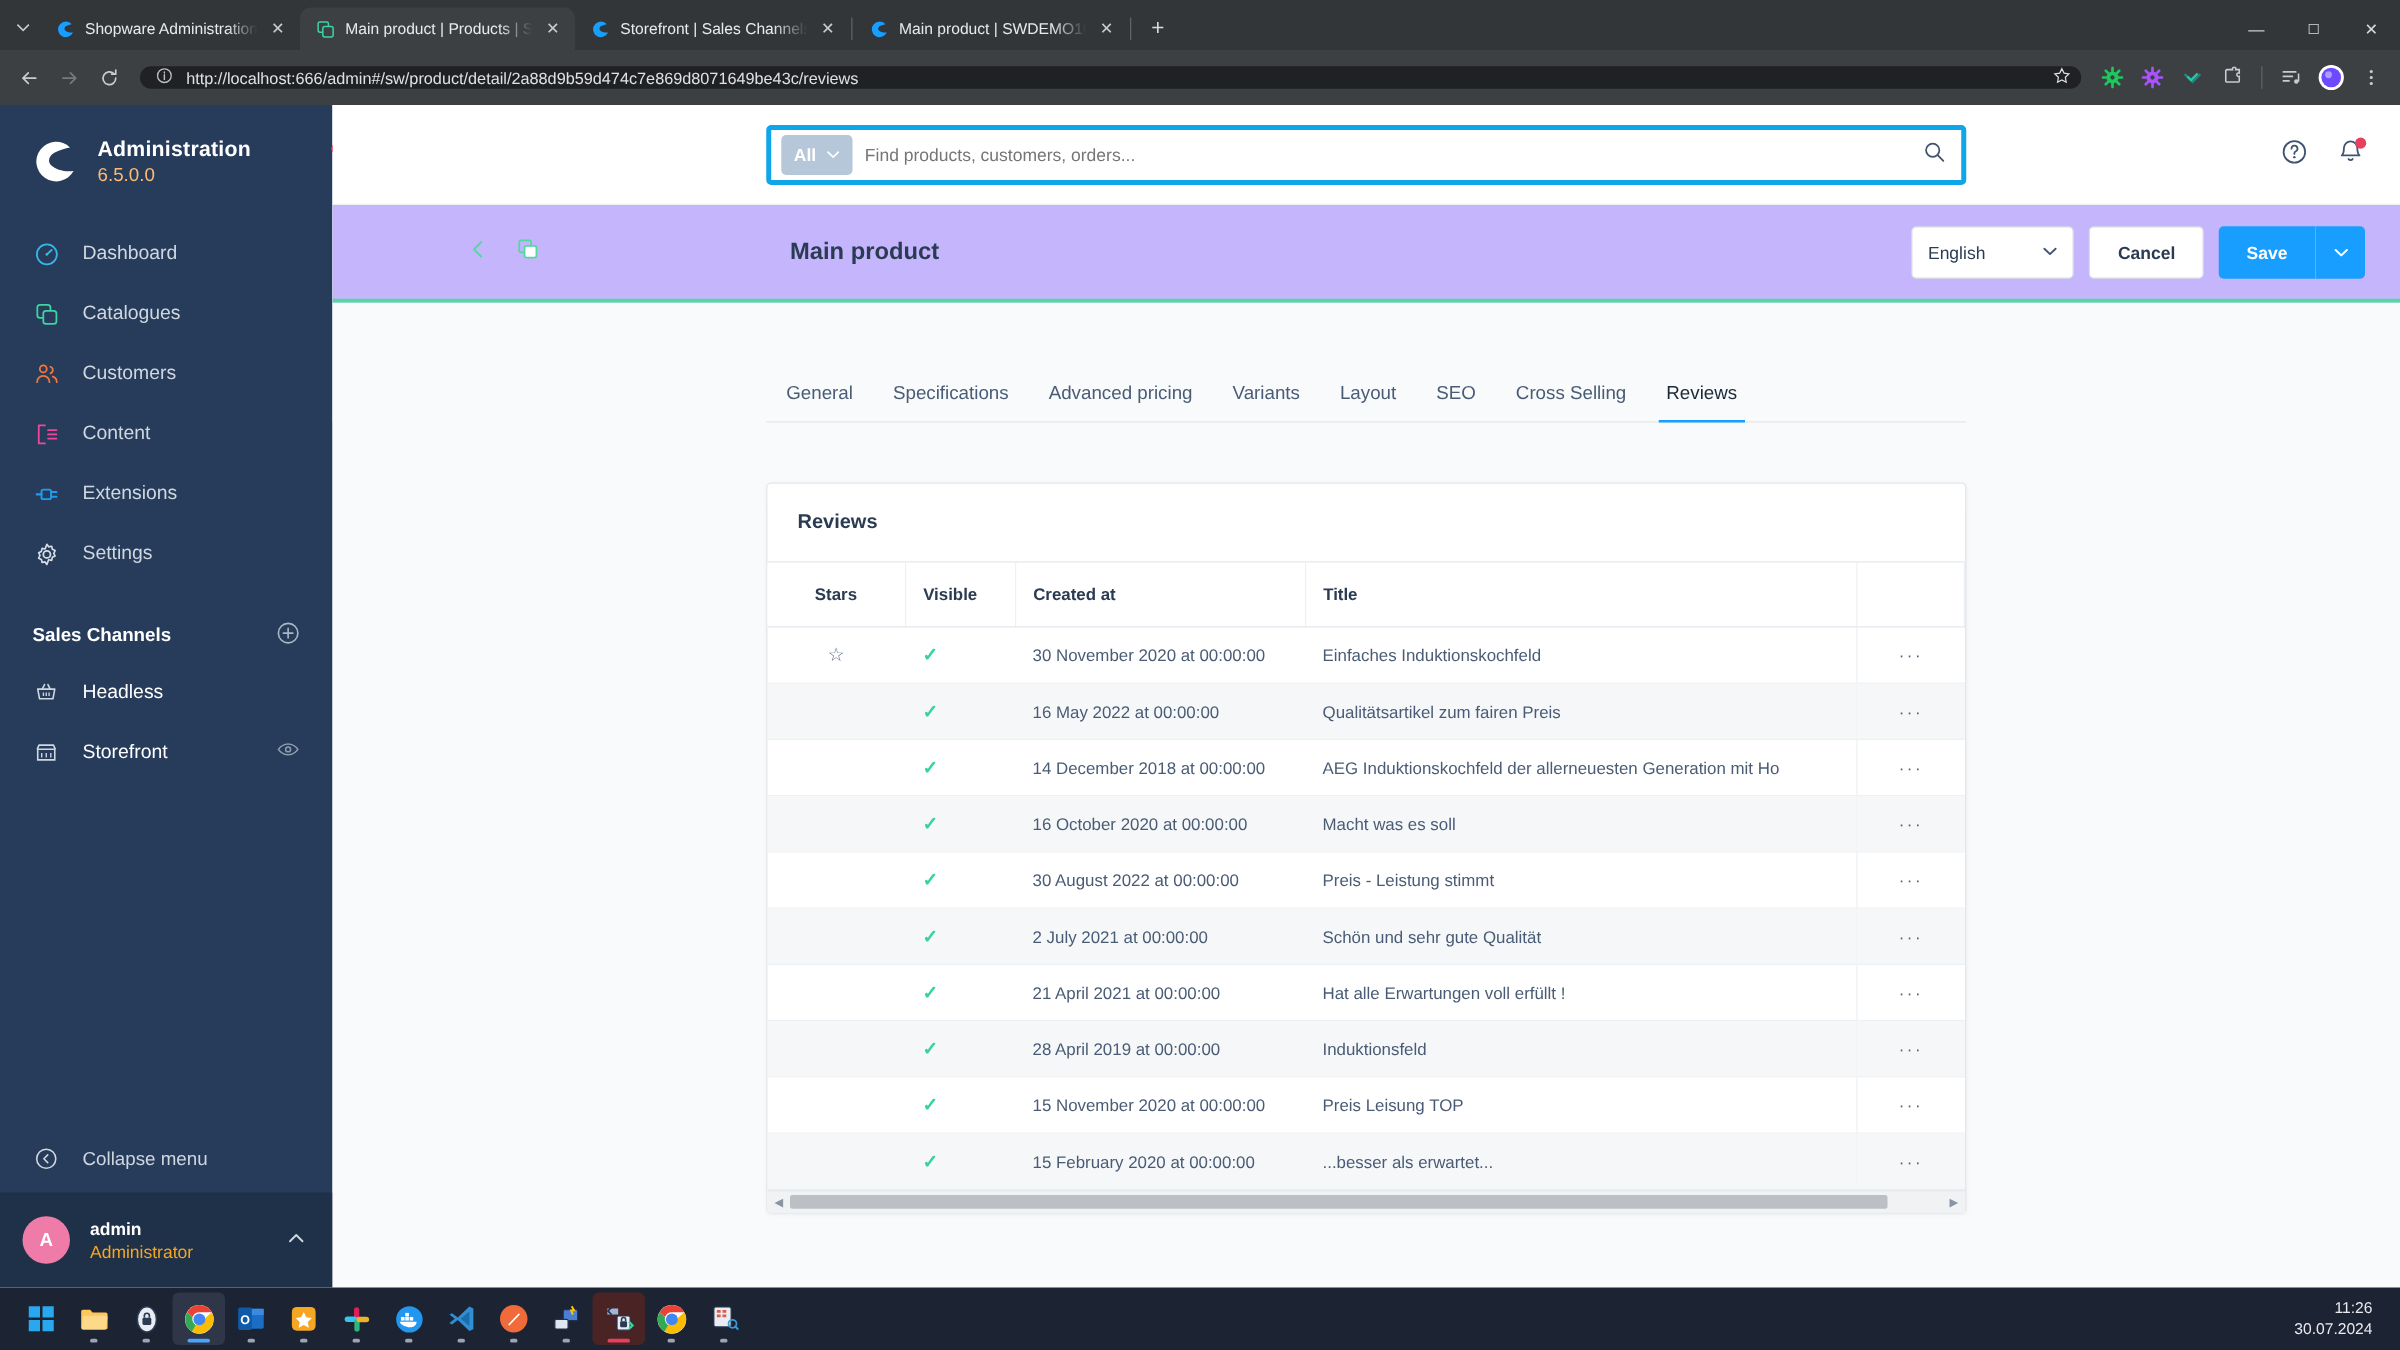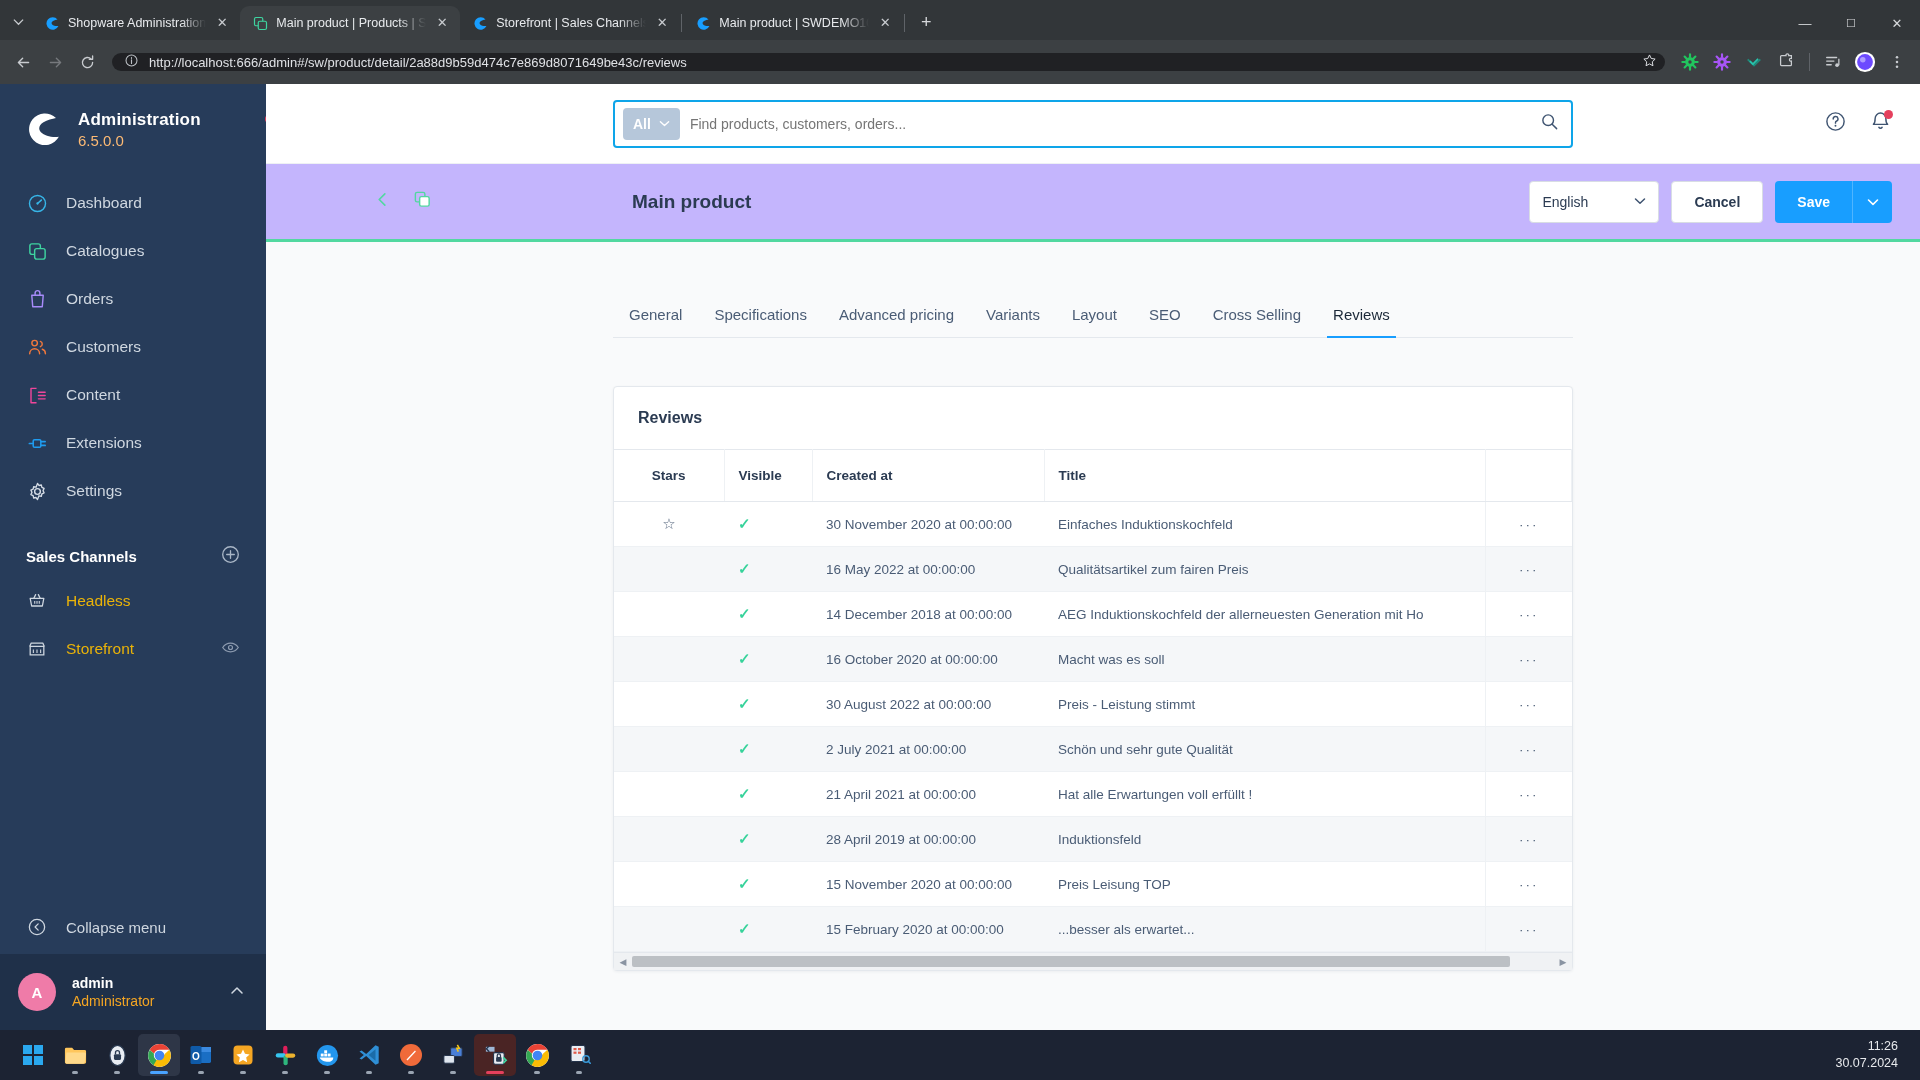--- a/index.html
+++ b/index.html
@@ -70,21 +70,21 @@
   .nav-item {
     display: flex; align-items: center; gap: 18px; height: 48px; padding-left: 26px;
     font-size: 15.5px; color: #cfd7e0;
   }
   .nav-icon { width: 22px; height: 22px; flex: none; display:flex; align-items:center; justify-content:center;}
   .nav-group-title {
     font-size: 15px; font-weight: bold; color: #ffffff; padding: 30px 0 10px 26px;
     display: flex; align-items: center;
   }
   .nav-group-title .add { margin-left: auto; margin-right: 26px; color: #a9b6c6; }
-  .sc-item { display:flex; align-items:center; gap:18px; height:48px; padding-left:26px; font-size:15.5px; color:#eab308;}
+  .sc-item { display:flex; align-items:center; gap:18px; height:48px; padding-left:26px; font-size:15.5px; color:#ffffff;}
   .sc-item .eye { margin-left:auto; margin-right: 26px; color:#8e9cb0; }
   .sidebar-spacer { flex: 1; }
   .collapse {
     display:flex; align-items:center; gap:18px; height:54px; padding-left:26px;
     font-size:15px; color:#cfd7e0;
   }
   .userbar {
     background: #1f3049; display:flex; align-items:center; gap:16px;
     padding: 14px 22px 14px 18px; height: 76px;
   }
@@ -96,21 +96,21 @@
   .urole { font-size:14px; color:#f5a623; margin-top:2px; }
   .uchev { margin-left:auto; color:#cfd7e0; font-size:12px; }
 
   
   .content { flex: 1; display: flex; flex-direction: column; overflow: hidden; background:#f9fafb; }
   .topbar {
     height: 80px; background: #fff; display: flex; align-items: center;
     justify-content: center; position: relative; flex: none; border-bottom:1px solid #eef1f4;
   }
   .search {
-    width: 960px; height: 48px; border: 2px solid #0ea5e9; border-radius: 4px;
+    width: 960px; height: 48px; border: 4px solid #0ea5e9; border-radius: 4px;
     background: #fff; display: flex; align-items: center; padding: 0 12px 0 8px; gap: 10px;
   }
   .search-scope {
     background: #b6c7da; color: #fff; border-radius: 4px; height: 32px;
     display: flex; align-items: center; gap: 8px; padding: 0 10px; font-size: 14px; font-weight: bold;
   }
   .search-input { flex: 1; font-size: 14px; color: #8e9cb0; }
   .topbar-right { position: absolute; right: 28px; display: flex; align-items: center; gap: 22px; }
 
   .pagehead {
@@ -392,29 +392,20 @@
       <div class="nav-item">
         <span class="nav-icon">
           <svg width="21" height="21" viewBox="0 0 22 22">
               <rect x="3" y="3" width="11" height="11" rx="2.2" fill="none" stroke="#3ed4a0" stroke-width="1.5"></rect>
               <rect x="8" y="8" width="11" height="11" rx="2.2" fill="#273c5a" stroke="#3ed4a0" stroke-width="1.5"></rect>
             </svg>
         </span>
         <span>Catalogues</span>
       </div>
 
-      <div class="nav-item">
-        <span class="nav-icon">
-          <svg width="21" height="21" viewBox="0 0 22 22">
-              <path d="M5 6.5h12l-1 12H6z" fill="none" stroke="#a78bfa" stroke-width="1.5" stroke-linejoin="round"></path>
-              <path d="M8.5 6.5V4.2a2.5 2.5 0 0 1 5 0v2.3" fill="none" stroke="#a78bfa" stroke-width="1.5"></path>
-            </svg>
-        </span>
-        <span>Orders</span>
-      </div>
 
       <div class="nav-item">
         <span class="nav-icon">
           <svg width="21" height="21" viewBox="0 0 22 22">
               <circle cx="8" cy="6.4" r="2.9" fill="none" stroke="#f0783c" stroke-width="1.5"></circle>
               <path d="M2.8 17.5c0-3 2.3-5.2 5.2-5.2s5.2 2.2 5.2 5.2" fill="none" stroke="#f0783c" stroke-width="1.5" stroke-linecap="round"></path>
               <path d="M14 4.6a2.9 2.9 0 0 1 0 5.5M16 12.8c2 .6 3.3 2.5 3.3 4.7" fill="none" stroke="#f0783c" stroke-width="1.5" stroke-linecap="round"></path>
             </svg>
         </span>
         <span>Customers</span>

